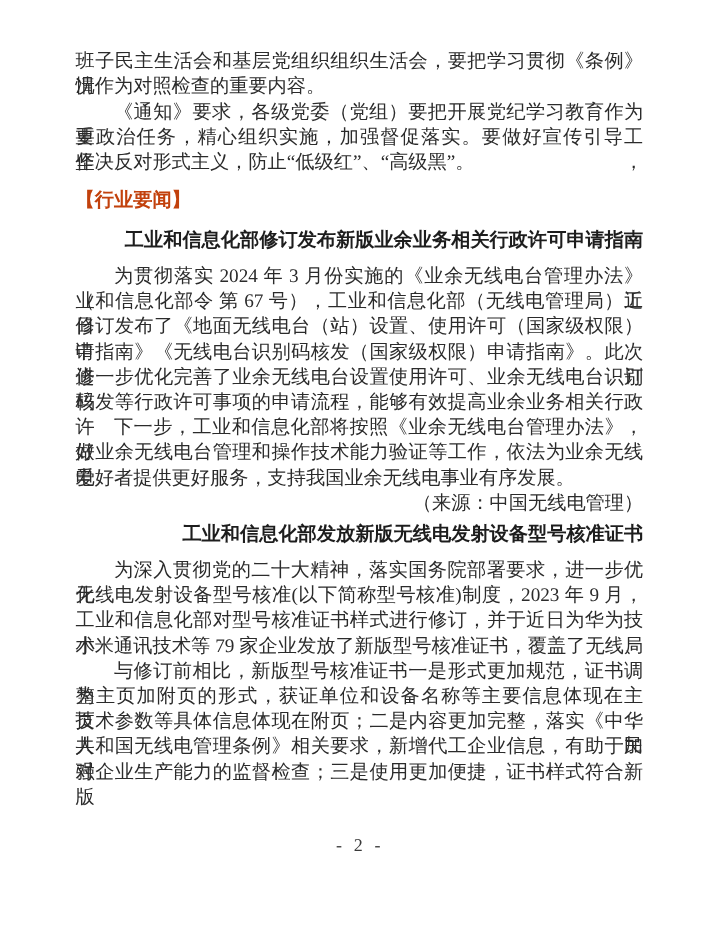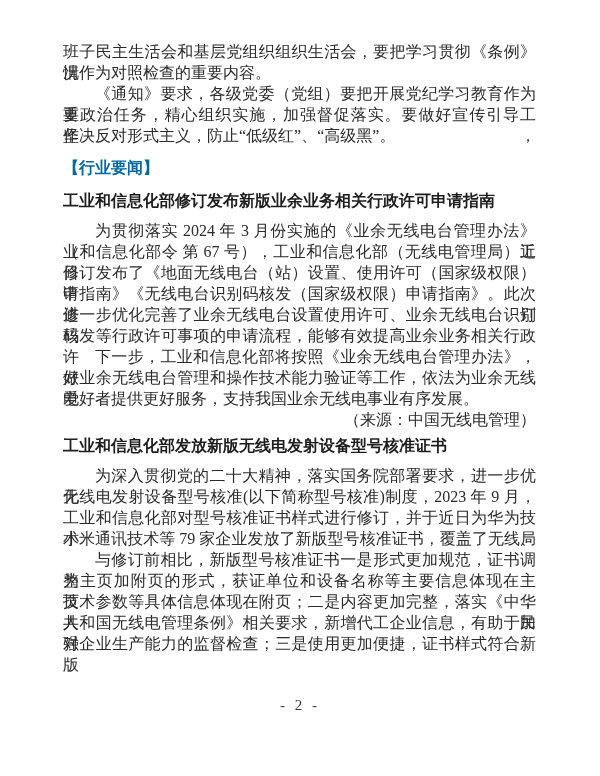--- a/index.html
+++ b/index.html
@@ -37,29 +37,29 @@
   }
   .line.full {
     text-align: justify;
     text-align-last: justify;
   }
   .line.indent {
     text-indent: 2em;
   }
   .section-header {
     font-weight: bold;
-    color: #0369a1;
+    color: #c2410c;
     line-height: 21px;
     margin-top: 11px;
     margin-bottom: 12px;
   }
   .article-title {
     font-weight: bold;
     color: #1d1d1d;
-    text-align: left;
+    text-align: right;
     line-height: 21px;
     margin-top: 5px;
     margin-bottom: 9px;
   }
   .source-line {
     text-align: right;
     line-height: 21px;
     height: 21px;
   }
   .footer {

